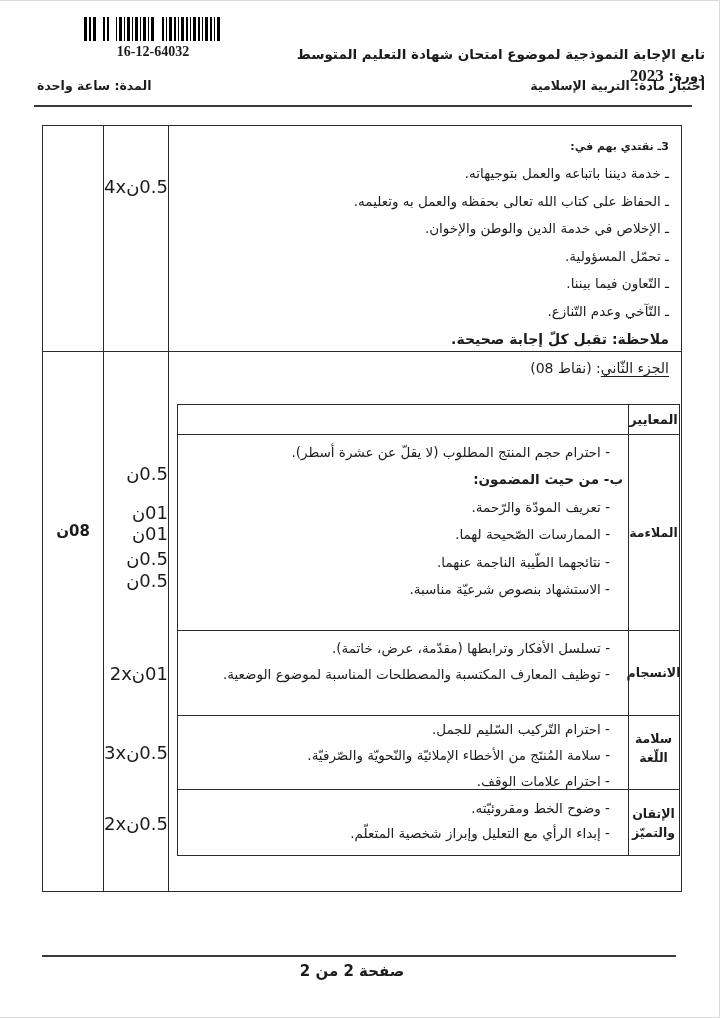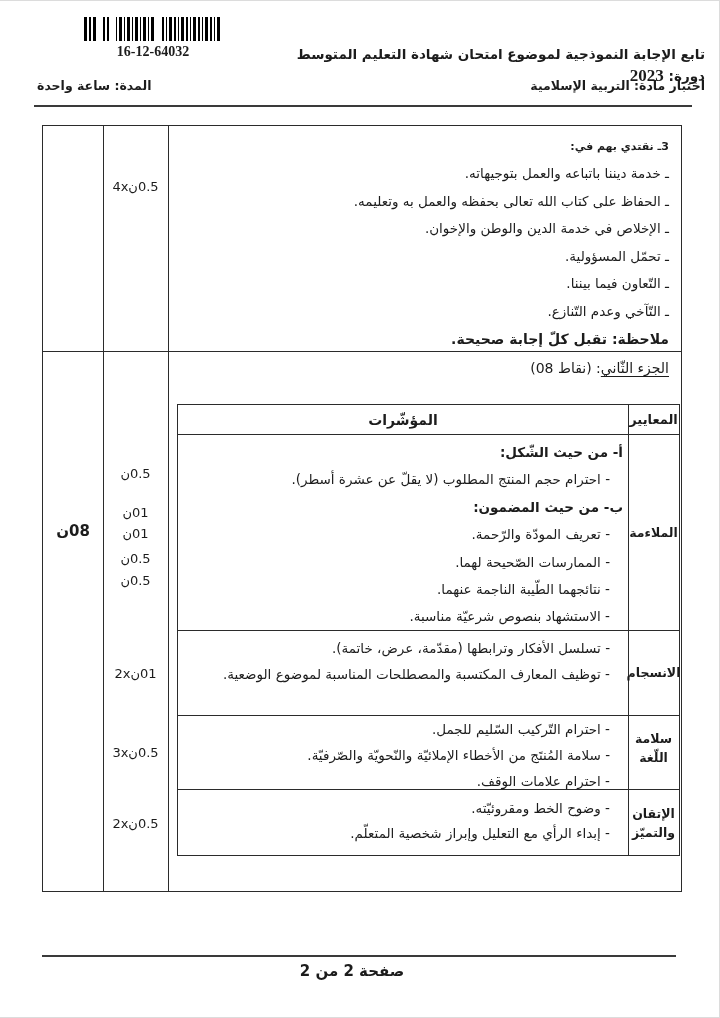--- a/index.html
+++ b/index.html
@@ -31,21 +31,21 @@
   .outer{position:absolute;left:50px;top:125px;width:640px;height:767px;border:1.6px solid #2b2b2b;box-sizing:border-box;}
   .outer .vl{position:absolute;top:0;bottom:0;width:1.4px;background:#2b2b2b;}
   .v1{left:60px;} .v2{left:125px;}
   .outer .hl{position:absolute;left:0;right:0;height:1.4px;background:#2b2b2b;}
   .h1{top:225px;}
   
   .sec1{position:absolute;left:125px;top:0;width:511px;padding:5px 10px 0 0;box-sizing:border-box;text-align:right;}
   .sec1 .q-title{font-weight:700;font-size:11px;line-height:27px;padding-top:2px;}
   .sec1 .ans{font-size:13.5px;line-height:27.5px;}
   .sec1 .note{font-weight:700;font-size:14px;line-height:28px;}
-  .score{direction:ltr;unicode-bidi:bidi-override;font-size:13px;line-height:18px;text-align:center;}
+  .score{direction:ltr;unicode-bidi:bidi-override;font-size:18px;line-height:18px;text-align:right;}
   .s1score{position:absolute;left:60px;top:52px;width:65px;}
   .rowscore{position:absolute;left:60px;width:65px;}
   .rs0{top:339px;} .rs1{top:378px;} .rs2{top:399px;} .rs3{top:424px;} .rs4{top:446px;}
   .rs5{top:539px;} .rs6{top:618px;} .rs7{top:689px;}
   .total{position:absolute;left:0;top:396px;width:60px;text-align:center;
     font-weight:700;font-size:15px;line-height:18px;direction:ltr;unicode-bidi:bidi-override;}
   
   .p2head{position:absolute;left:125px;top:225px;width:511px;padding:5px 10px 0 0;box-sizing:border-box;text-align:right;}
   .p2head .l1{font-weight:400;font-size:14px;line-height:24px;}
   .p2head .u{text-decoration:underline;text-underline-offset:3px;}
@@ -116,25 +116,23 @@
       <div class="l1"><span class="u">الجزء الثّاني</span><span>: </span><span dir="ltr">(08 نقاط)</span></div>
     </div>
 
     <div class="inner">
       <div class="ivl"></div>
       <div class="ihl ih1"></div>
       <div class="ihl ih2"></div>
       <div class="ihl ih3"></div>
       <div class="ihl ih4"></div>
 
-      <div class="ind-h">المؤشّرات</div>
       <div class="crit-h">المعايير</div>
 
       <div class="ind ind0">
-        <div class="h-line">أ- من حيث الشّكل:</div>
         <div class="b-line">- احترام حجم المنتج المطلوب (لا يقلّ عن عشرة أسطر).</div>
         <div class="h-line">ب- من حيث المضمون:</div>
         <div class="b-line">- تعريف المودّة والرّحمة.</div>
         <div class="b-line">- الممارسات الصّحيحة لهما.</div>
         <div class="b-line">- نتائجهما الطّيبة الناجمة عنهما.</div>
         <div class="b-line">- الاستشهاد بنصوص شرعيّة مناسبة.</div>
       </div>
       <div class="ind ind1">
         <div class="b-line">- تسلسل الأفكار وترابطها (مقدّمة، عرض، خاتمة).</div>
         <div class="b-line w370">- توظيف المعارف المكتسبة والمصطلحات المناسبة لموضوع الوضعية.</div>

